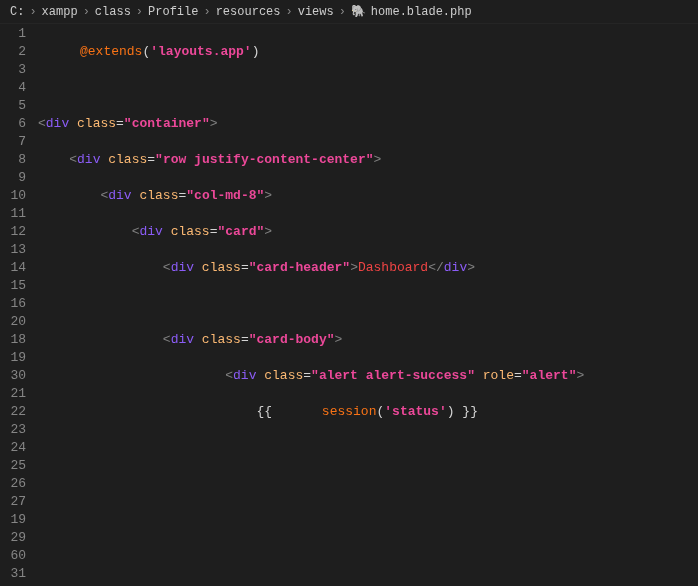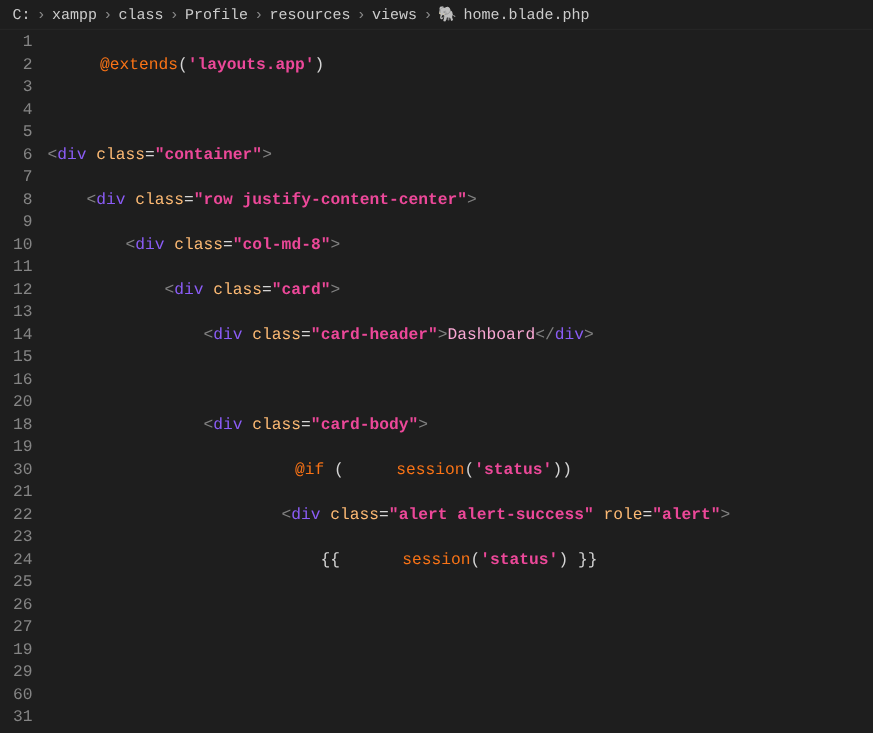--- a/index.html
+++ b/index.html
@@ -45,21 +45,21 @@
   white-space: pre;
   overflow: hidden;
 }
 .code .line { height: 18px; display: block; }
 
 .fn { color: #f97316; margin-left: 42px; }       
 .str { color: #ec4899; font-weight: bold; }      
 .tag { color: #8b5cf6; }      
 .punct { color: #808080; }    
 .attr { color: #fdba74; }     
-.text { color: #f9a8d4; }      
+.text { color: #ef4444; }      
 .delim { color: #d4d4d4; }
 </style>
 </head>
 <body>
 
 <div class="breadcrumb">
   <span class="crumb">C:</span>
     <span class="sep">›</span>
   <span class="crumb">xampp</span>
     <span class="sep">›</span>
@@ -114,21 +114,20 @@
   <div class="code">
 <span class="line"><span class="fn">@extends</span><span class="delim">(</span><span class="str">'layouts.app'</span><span class="delim">)</span></span>
 <span class="line"></span>
 <span class="line"><span class="punct">&lt;</span><span class="tag">div</span> <span class="attr">class</span><span class="delim">=</span><span class="str">"<span>container</span>"</span><span class="punct">&gt;</span></span>
 <span class="line">    <span class="punct">&lt;</span><span class="tag">div</span> <span class="attr">class</span><span class="delim">=</span><span class="str">"<span>row justify-content-center</span>"</span><span class="punct">&gt;</span></span>
 <span class="line">        <span class="punct">&lt;</span><span class="tag">div</span> <span class="attr">class</span><span class="delim">=</span><span class="str">"<span>col-md-8</span>"</span><span class="punct">&gt;</span></span>
 <span class="line">            <span class="punct">&lt;</span><span class="tag">div</span> <span class="attr">class</span><span class="delim">=</span><span class="str">"<span>card</span>"</span><span class="punct">&gt;</span></span>
 <span class="line">                <span class="punct">&lt;</span><span class="tag">div</span> <span class="attr">class</span><span class="delim">=</span><span class="str">"<span>card-header</span>"</span><span class="punct">&gt;</span><span class="text">Dashboard</span><span class="punct">&lt;/</span><span class="tag">div</span><span class="punct">&gt;</span></span>
 <span class="line"></span>
 <span class="line">                <span class="punct">&lt;</span><span class="tag">div</span> <span class="attr">class</span><span class="delim">=</span><span class="str">"<span>card-body</span>"</span><span class="punct">&gt;</span></span>
-<span class="line">                    <span class="fn">@if</span> <span class="delim">(</span><span class="fn">session</span><span class="delim">(</span><span class="str">'status'</span><span class="delim">))</span></span>
 <span class="line">                        <span class="punct">&lt;</span><span class="tag">div</span> <span class="attr">class</span><span class="delim">=</span><span class="str">"<span>alert alert-success</span>"</span> <span class="attr">role</span><span class="delim">=</span><span class="str">"<span>alert</span>"</span><span class="punct">&gt;</span></span>
 <span class="line">                            <span class="delim">{{</span> <span class="fn">session</span><span class="delim">(</span><span class="str">'status'</span><span class="delim">)</span> <span class="delim">}}</span></span>
 <span class="line"></span>
 
 
 
 
 
 
 

